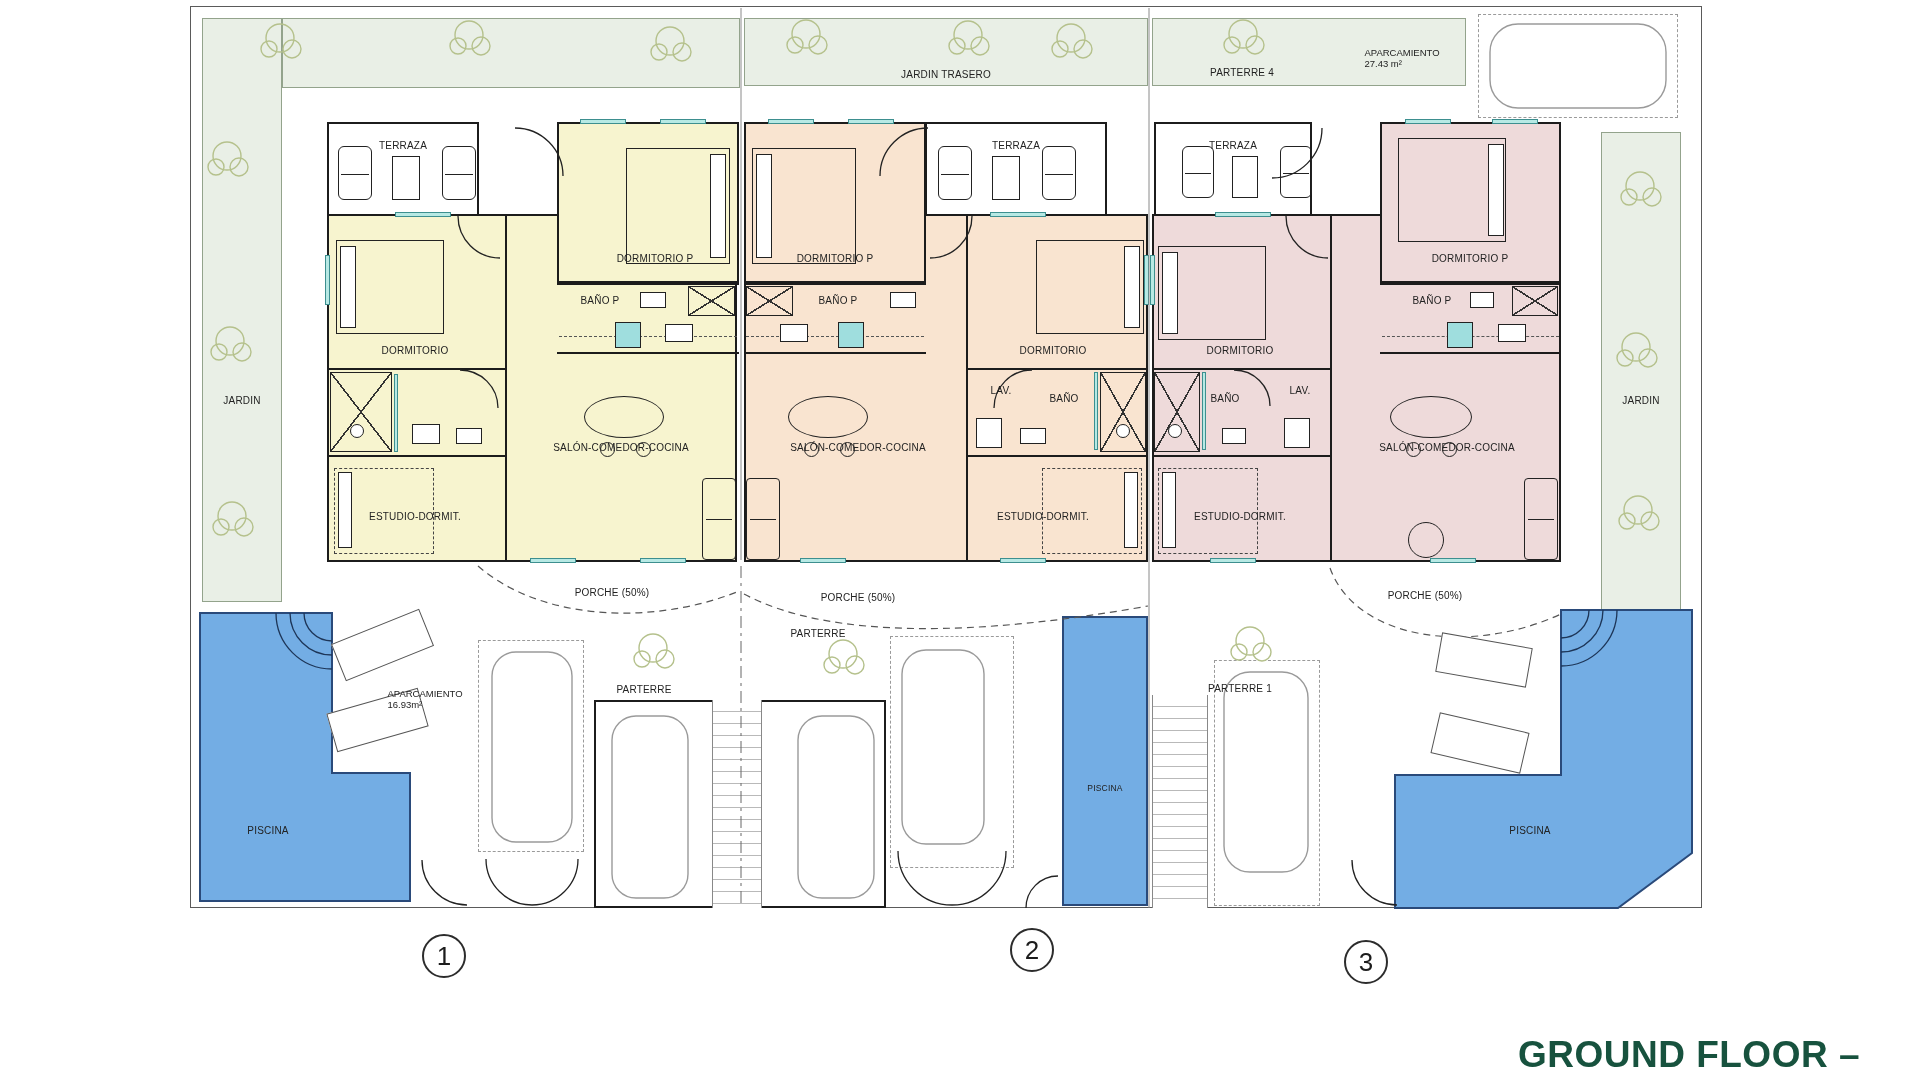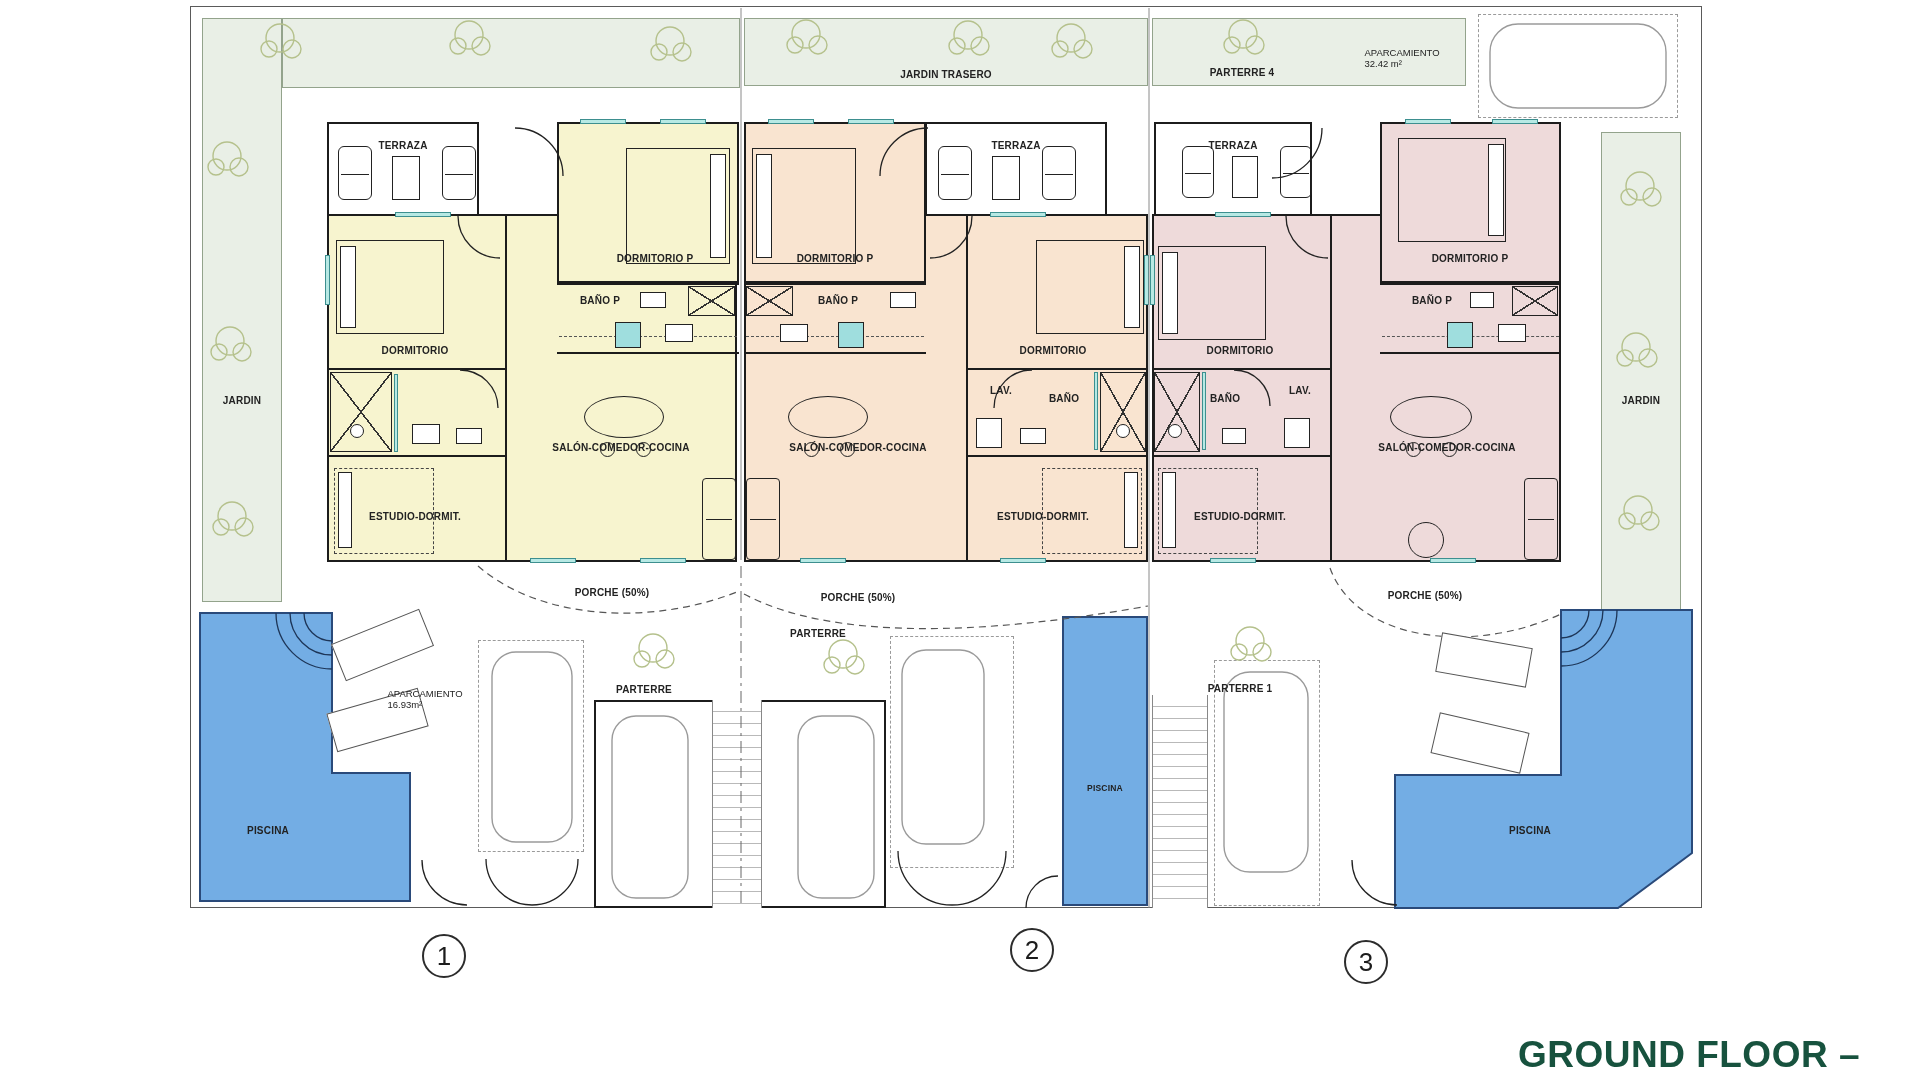--- a/index.html
+++ b/index.html
@@ -31,21 +31,21 @@
   .fixture{position:absolute;border:1.2px solid #222;background:#fff;box-sizing:border-box;z-index:6;}
   .stove{position:absolute;background:#9fdede;border:1px solid #222;box-sizing:border-box;z-index:6;}
   .dashed-bay{position:absolute;border:1.2px dashed #9a9a9a;box-sizing:border-box;z-index:3;}
   .garage{position:absolute;border:2px solid #1c1c1c;background:#fff;box-sizing:border-box;z-index:3;}
   .stairs{position:absolute;background:repeating-linear-gradient(to bottom,#ffffff 0 11px,#b9b9b9 11px 12px);
         border-left:1px solid #888;border-right:1px solid #888;box-sizing:border-box;z-index:4;}
   .lounger{position:absolute;border:1.3px solid #555;background:#fff;box-sizing:border-box;z-index:9;}
   .overlay{position:absolute;left:0;top:0;z-index:8;}
   .tree{position:absolute;z-index:5;}
   .room-label{position:absolute;transform:translate(-50%,-50%);font-size:10px;color:#222;
-        white-space:nowrap;letter-spacing:0.2px;z-index:30;font-weight:bold;}
+        white-space:nowrap;letter-spacing:0.2px;z-index:30;}
   .room-label.sm{font-size:8.5px;}
   .twolines{position:absolute;transform:translate(-50%,-50%);font-size:9.5px;color:#222;
         line-height:1.2;z-index:30;white-space:nowrap;}
   .circle-num{position:absolute;width:44px;height:44px;border:2px solid #2c2c2c;border-radius:50%;
         display:flex;align-items:center;justify-content:center;font-size:26px;color:#1c1c1c;
         background:#fff;box-sizing:border-box;z-index:30;}
   .title{position:absolute;left:1368px;top:1034px;width:492px;text-align:right;font-weight:800;
         font-size:37px;color:#17523e;letter-spacing:0.5px;z-index:30;}
 </style>
 </head>
@@ -302,21 +302,21 @@
       <rect x="902" y="650" width="82" height="194" rx="24"></rect>
       <rect x="1224" y="672" width="84" height="200" rx="26"></rect>
       <rect x="1490" y="24" width="176" height="84" rx="28"></rect>
     </g>
   </svg>
 
   <div class="room-label" style="left:946px;top:74px;">JARDIN TRASERO</div>
   <div class="room-label" style="left:1242px;top:72px;">PARTERRE 4</div>
   <div class="twolines" style="left:1402px;top:58px;text-align:left;">
     <div>APARCAMIENTO</div>
-    <div>32.42 m²</div>
+    <div>27.43 m²</div>
   </div>
   <div class="room-label" style="left:242px;top:400px;">JARDIN</div>
   <div class="room-label" style="left:1641px;top:400px;">JARDIN</div>
 
   <div class="room-label" style="left:403px;top:145px;">TERRAZA</div>
   <div class="room-label" style="left:655px;top:258px;">DORMITORIO P</div>
   <div class="room-label" style="left:600px;top:300px;">BAÑO P</div>
   <div class="room-label" style="left:415px;top:350px;">DORMITORIO</div>
   <div class="room-label" style="left:621px;top:447px;">SALÓN-COMEDOR-COCINA</div>
   <div class="room-label" style="left:415px;top:516px;">ESTUDIO-DORMIT.</div>

